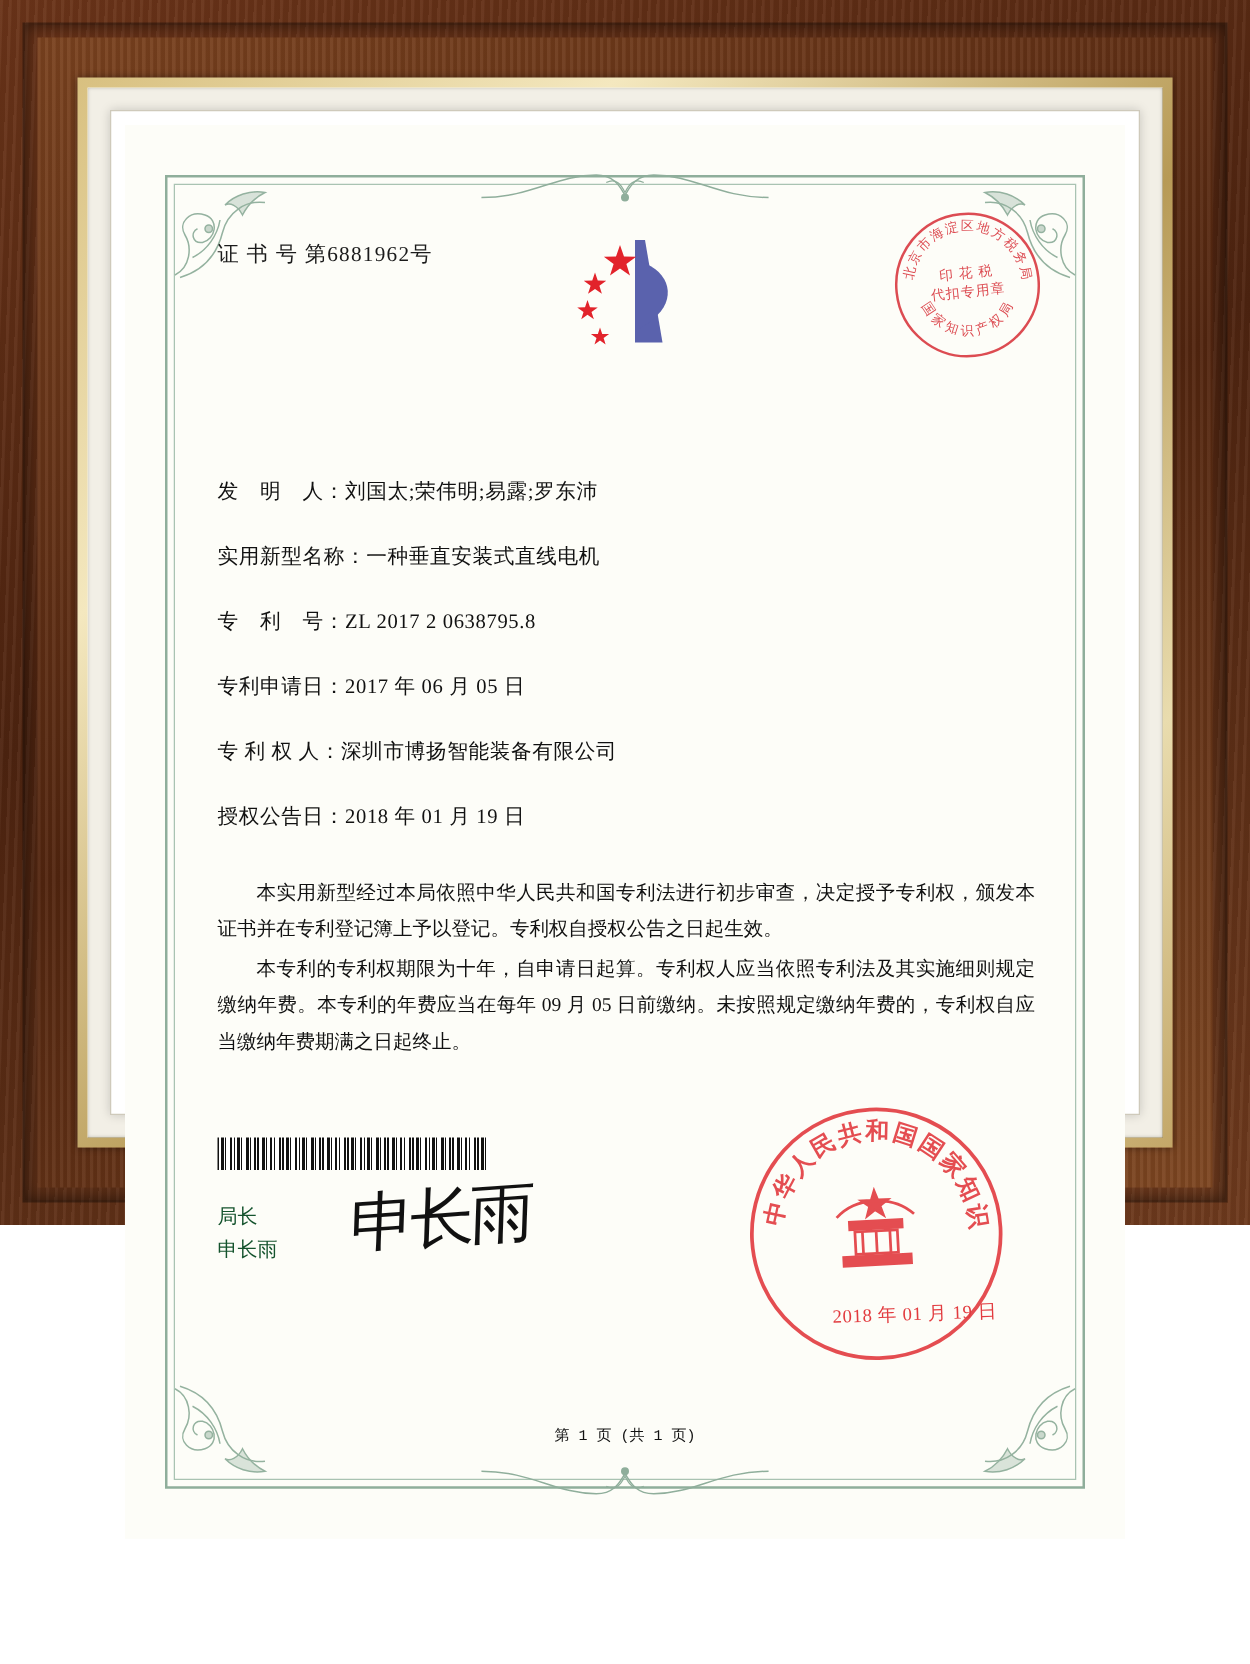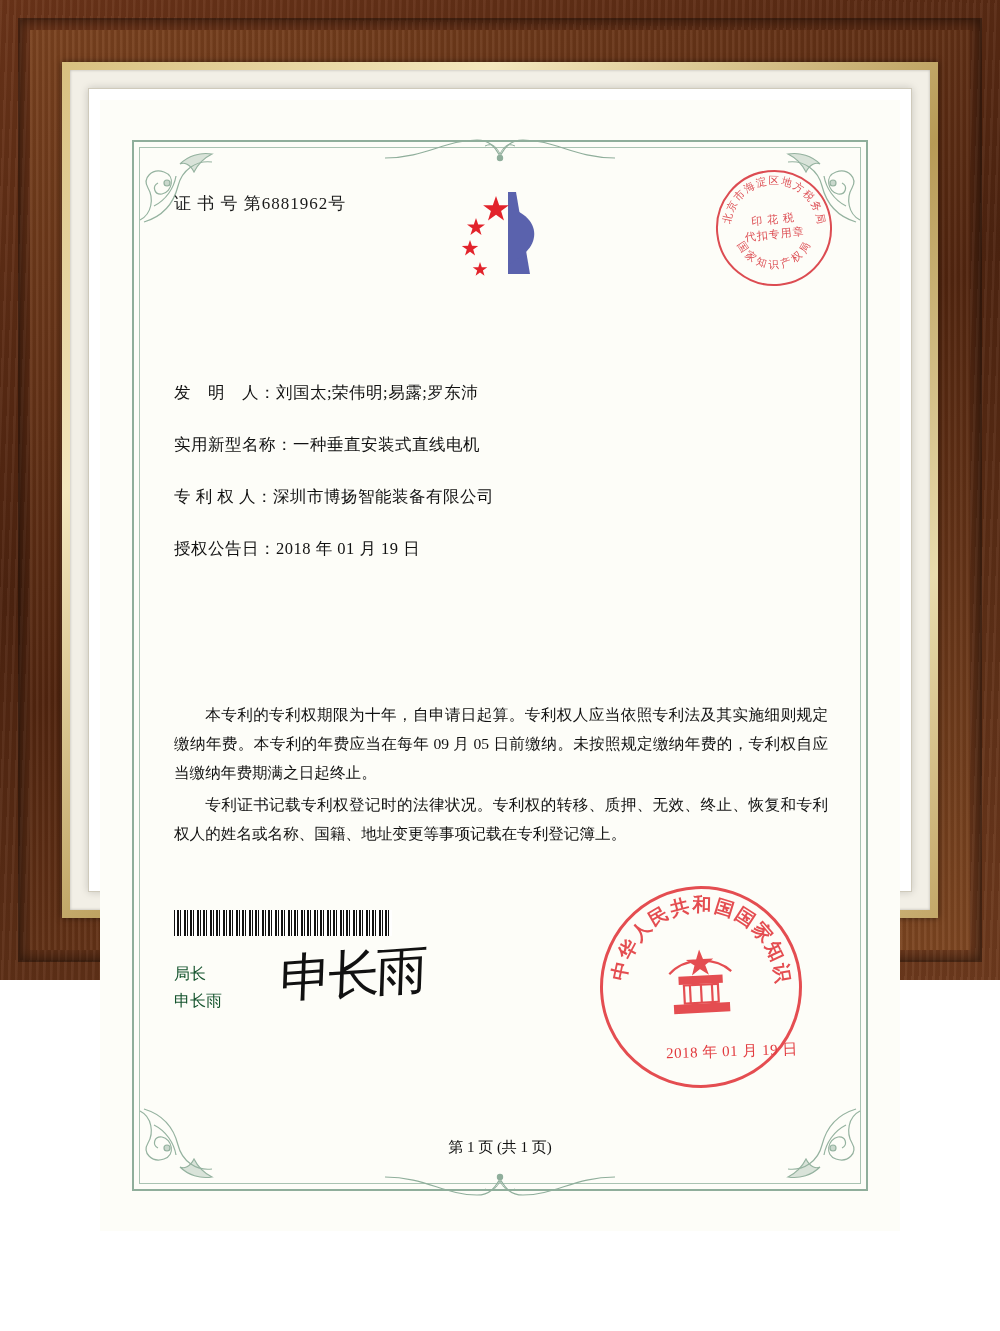--- a/index.html
+++ b/index.html
@@ -255,22 +255,23 @@
     font-size: 15px;
     color: #e23b3f;
     letter-spacing: 0.5px;
     transform: rotate(-2deg);
   }
 
   .page-footer {
     position: absolute;
     left: 0; right: 0; bottom: 14px;
     text-align: center;
-    font-size: 15px;
+    font-size: 12px;
     color: #111;
+    font-family: Liberation Mono, monospace;
   }
 </style>
 </head>
 <body>
 
 <div class="frame-outer">
   <div class="frame-bevel-1"></div>
   <div class="frame-inner-wood"></div>
   <div class="frame-gold"></div>
   <div class="frame-mat"></div>
@@ -370,30 +371,36 @@
 
 
       <div class="fields">
         <div class="field">
           <span class="lbl">发　明　人：</span><span class="val">刘国太;荣伟明;易露;罗东沛</span>
         </div>
         <div class="field">
           <span class="lbl">实用新型名称：</span><span class="val">一种垂直安装式直线电机</span>
         </div>
         <div class="field">
+          <span class="lbl">专　利　号：</span><span class="val">ZL 2017 2 0638795.8</span>
+        </div>
+        <div class="field">
+          <span class="lbl">专利申请日：</span><span class="val">2017 年 06 月 05 日</span>
+        </div>
+        <div class="field">
           <span class="lbl">专  利  权  人：</span><span class="val">深圳市博扬智能装备有限公司</span>
         </div>
         <div class="field">
           <span class="lbl">授权公告日：</span><span class="val">2018 年 01 月 19 日</span>
         </div>
       </div>
 
       <div class="body-text">
+        <p>本实用新型经过本局依照中华人民共和国专利法进行初步审查，决定授予专利权，颁发本证书并在专利登记簿上予以登记。专利权自授权公告之日起生效。</p>
         <p>本专利的专利权期限为十年，自申请日起算。专利权人应当依照专利法及其实施细则规定缴纳年费。本专利的年费应当在每年 09 月 05 日前缴纳。未按照规定缴纳年费的，专利权自应当缴纳年费期满之日起终止。</p>
-        <p>专利证书记载专利权登记时的法律状况。专利权的转移、质押、无效、终止、恢复和专利权人的姓名或名称、国籍、地址变更等事项记载在专利登记簿上。</p>
       </div>
 
       <div class="barcode"></div>
 
       <div class="signature-block">
         <div>局长</div>
         <div>申长雨</div>
       </div>
 
       <div class="sig-hand">申长雨</div>

